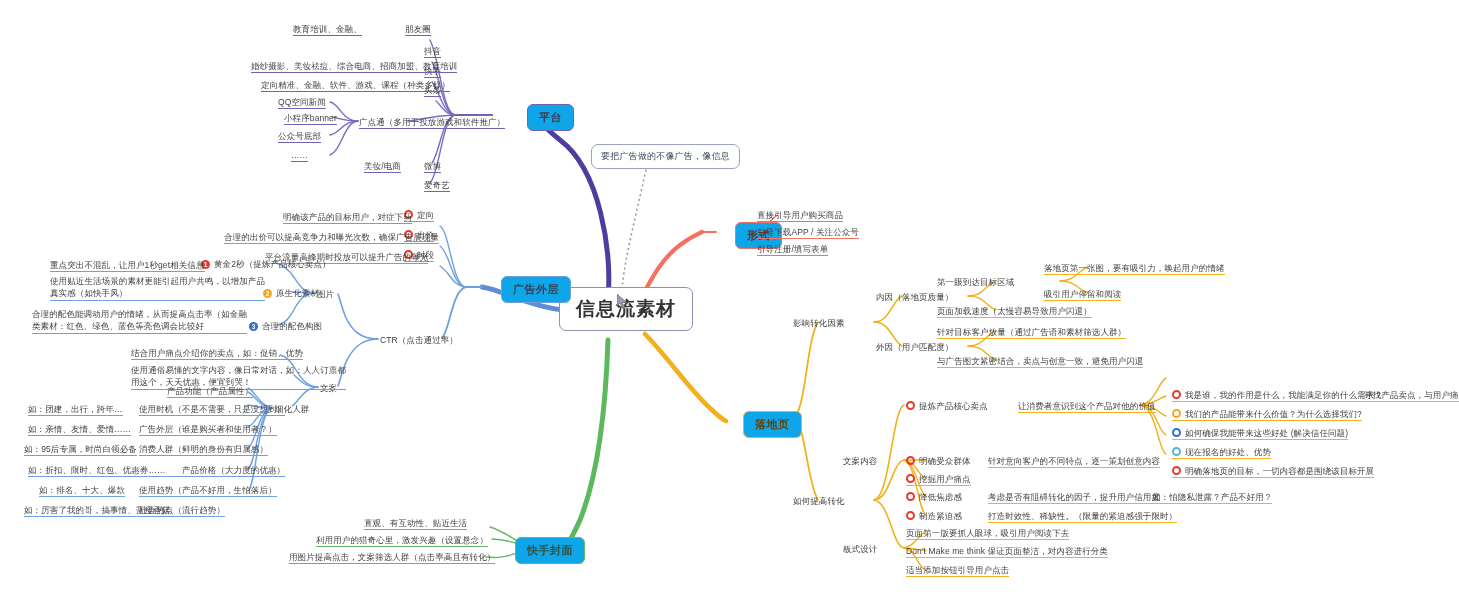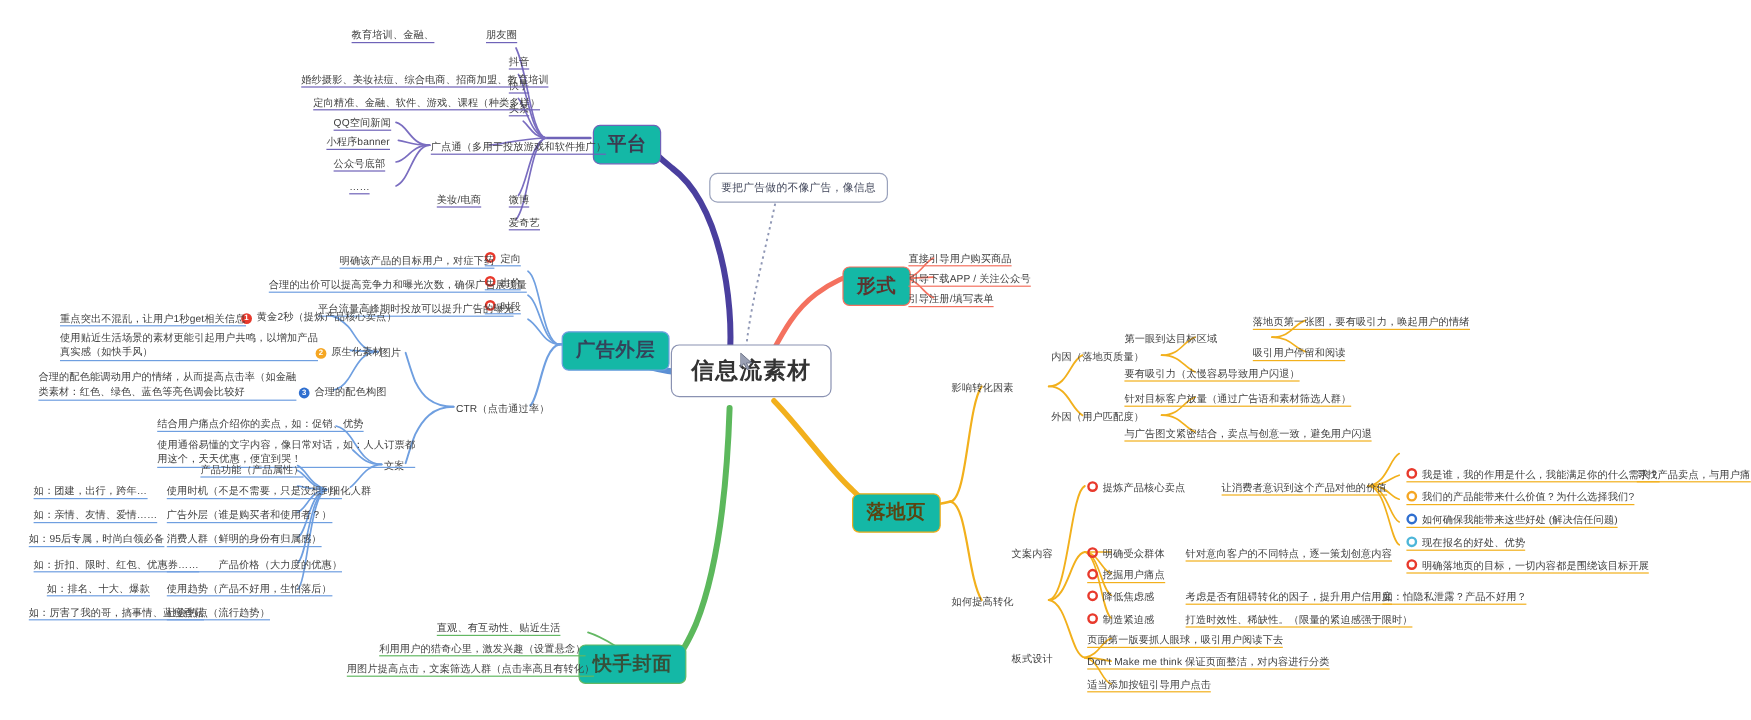--- a/index.html
+++ b/index.html
@@ -16,23 +16,24 @@
         letter-spacing:.1px;color:#3f3f3f;}
 
   
   .root{
     position:absolute;border:1.3px solid #8a92b2;border-radius:7px;background:#fff;
     font-size:19px;font-weight:bold;color:#333;padding:8px 16px;white-space:nowrap;
     letter-spacing:1px;
   }
   
   .l1{
-    position:absolute;border-radius:6px;background:#14b8a6;border:1.4px solid #888;
-    font-size:16px;font-weight:bold;padding:5px 11px;white-space:nowrap;color:#333;
+    position:absolute;border-radius:6px;background:#0ea5e9;border:1.4px solid #888;
+    font-size:11px;font-weight:bold;padding:5px 11px;white-space:nowrap;color:#333;
     letter-spacing:.5px;
+    margin-left:33px;
   }
   .l1.purple{border-color:#6f63b8;color:#3b3b50;}
   .l1.blue{border-color:#6f9fe0;color:#34435a;}
   .l1.green{border-color:#63b863;color:#36503a;}
   .l1.red{border-color:#f4715f;color:#5a3530;}
   .l1.orange{border-color:#f2ae1c;color:#5a4412;}
 
   
   .note{
     position:absolute;border:1.2px solid #9aa2bc;border-radius:7px;background:#fff;
@@ -188,21 +189,21 @@
   <div class="node u-purple" style="left:424px;top:46px;"><span>抖音</span></div>
 
   <div class="node u-purple" style="left:424px;top:66px;"><span>快手</span></div>
   <div class="node u-purple" style="left:251px;top:61px;"><span>婚纱摄影、美妆祛痘、综合电商、招商加盟、教育培训</span></div>
 
   <div class="node u-purple" style="left:424px;top:85px;"><span>头条</span></div>
   <div class="node u-purple" style="left:261px;top:80px;"><span>定向精准、金融、软件、游戏、课程（种类多样）</span></div>
 
   <div class="node u-purple" style="left:359px;top:117px;"><span>广点通（多用于投放游戏和软件推广）</span></div>
   <div class="node u-purple" style="left:278px;top:97px;"><span>QQ空间新闻</span></div>
-  <div class="node u-purple" style="left:272px;top:113px;text-align:center;"><span>小程序banner</span></div>
+  <div class="node u-purple" style="left:284px;top:113px;text-align:center;"><span>小程序banner</span></div>
   <div class="node u-purple" style="left:278px;top:131px;"><span>公众号底部</span></div>
   <div class="node u-purple" style="left:291px;top:150px;"><span>……</span></div>
 
   <div class="node u-purple" style="left:424px;top:161px;"><span>微博</span></div>
   <div class="node u-purple" style="left:364px;top:161px;"><span>美妆/电商</span></div>
 
   <div class="node u-purple" style="left:424px;top:180px;"><span>爱奇艺</span></div>
 
   <div class="l1 blue" style="left:468px;top:276px;">广告外层</div>
 
@@ -280,21 +281,21 @@
   <div class="node u-red" style="left:757px;top:244px;"><span>引导注册/填写表单</span></div>
 
   <div class="l1 orange" style="left:710px;top:411px;">落地页</div>
 
   <div class="node u-none" style="left:793px;top:318px;"><span>影响转化因素</span></div>
 
   <div class="node u-none" style="left:876px;top:292px;"><span>内因（落地页质量）</span></div>
   <div class="node u-none" style="left:937px;top:277px;"><span>第一眼到达目标区域</span></div>
   <div class="node u-orange" style="left:1044px;top:263px;"><span>落地页第一张图，要有吸引力，唤起用户的情绪</span></div>
   <div class="node u-orange" style="left:1044px;top:289px;"><span>吸引用户停留和阅读</span></div>
-  <div class="node u-orange" style="left:937px;top:306px;"><span>要有吸引力（太慢容易导致用户闪退）</span></div>
+  <div class="node u-orange" style="left:937px;top:306px;"><span>页面加载速度（太慢容易导致用户闪退）</span></div>
 
   <div class="node u-none" style="left:876px;top:342px;"><span>外因（用户匹配度）</span></div>
   <div class="node u-orange" style="left:937px;top:327px;"><span>针对目标客户放量（通过广告语和素材筛选人群）</span></div>
   <div class="node u-orange" style="left:937px;top:356px;"><span>与广告图文紧密结合，卖点与创意一致，避免用户闪退</span></div>
 
   <div class="node u-none" style="left:793px;top:496px;"><span>如何提高转化</span></div>
 
   <div class="node u-none" style="left:906px;top:401px;">
     <span class="b-ring"></span><span>提炼产品核心卖点</span>
   </div>

